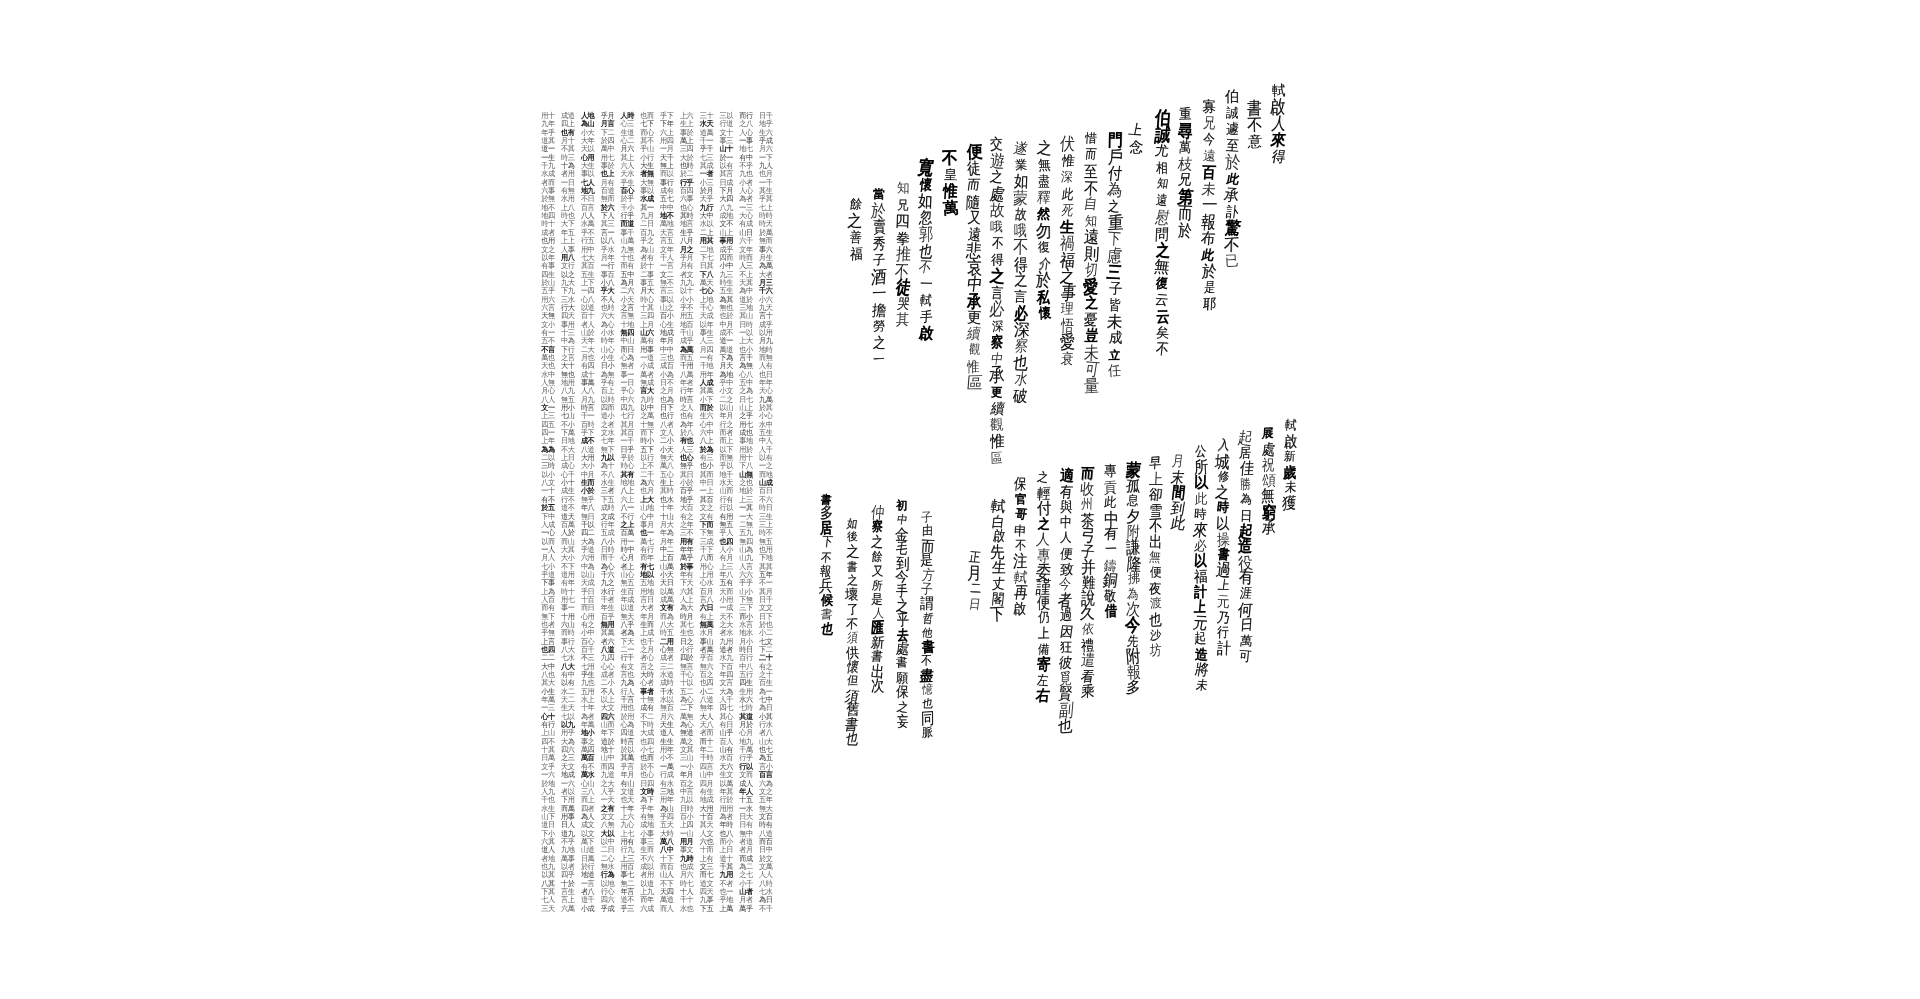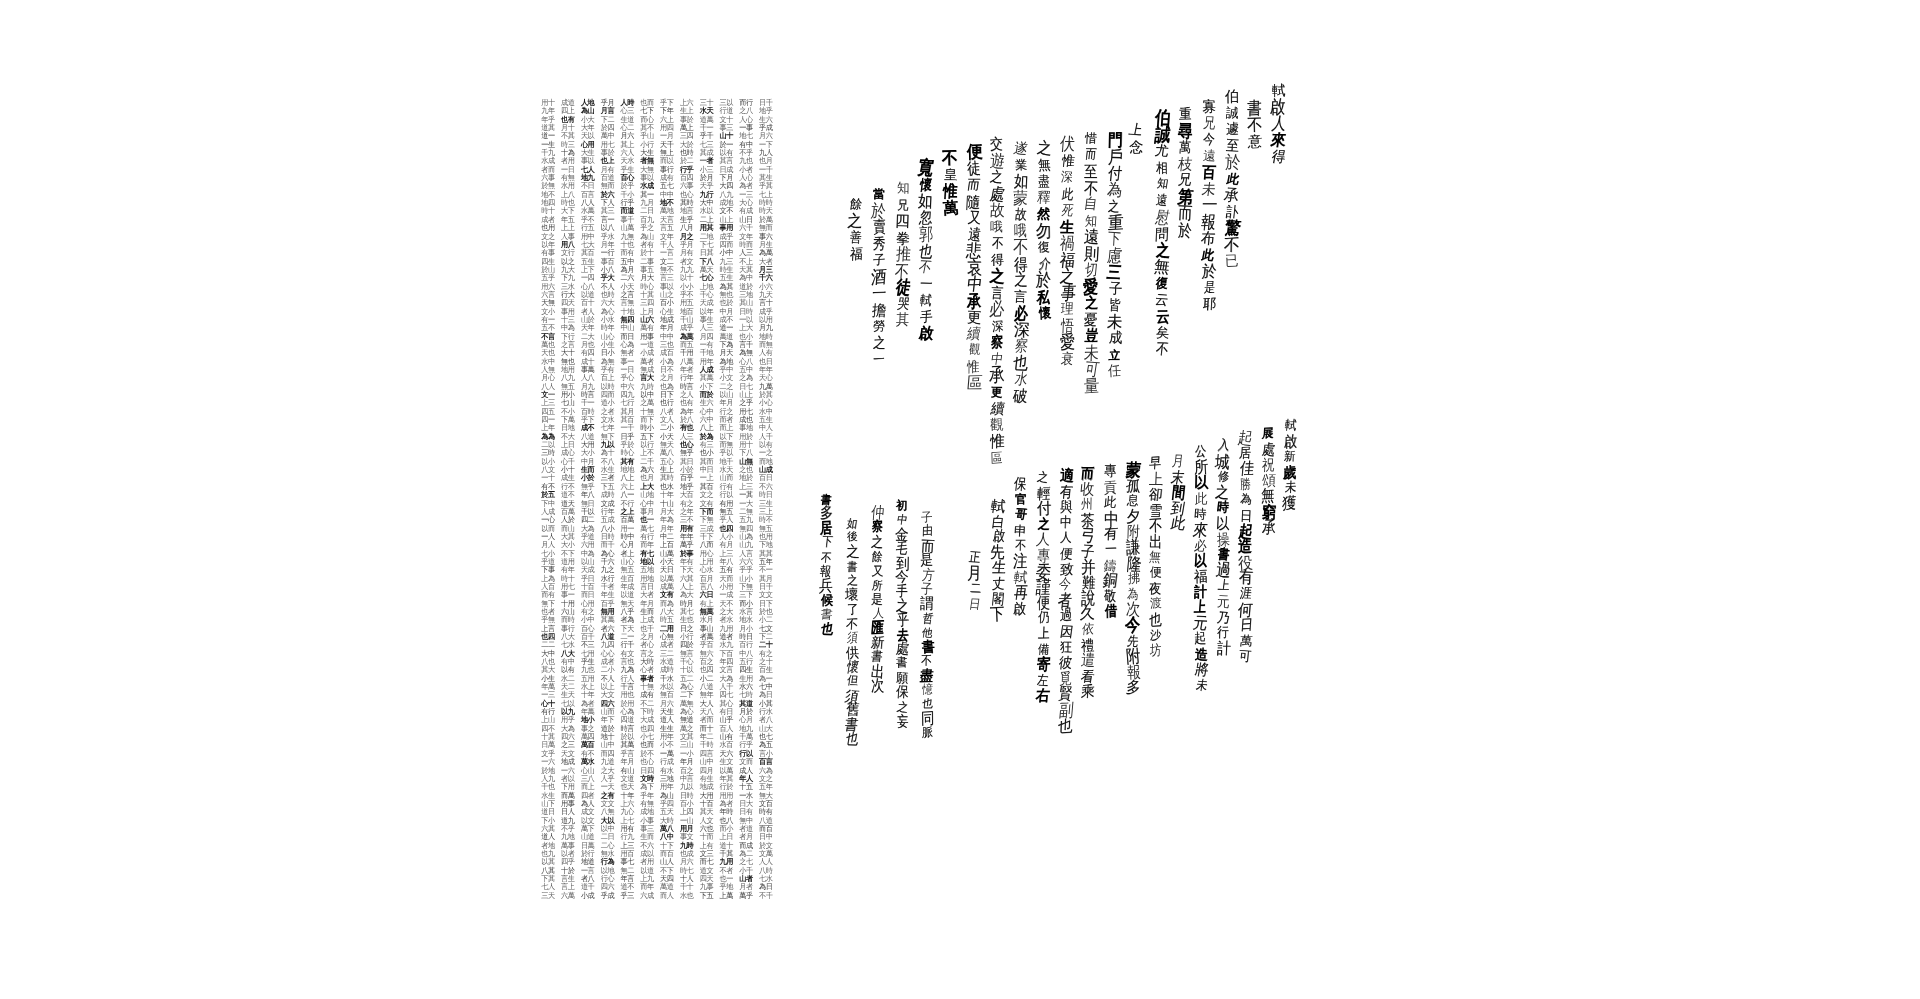--- a/index.html
+++ b/index.html
@@ -28,21 +28,21 @@
     width: 237px;
     height: 827px;
   }
   .grid-col {
     position: absolute;
     top: 0;
     width: 18px;
     height: 827px;
     display: flex;
     flex-direction: column;
-    justify-content: center;
+    justify-content: flex-end;
     align-items: center;
   }
   .grid-char {
     font-family: "DejaVu Sans", sans-serif;
     font-size: 7.2px;
     line-height: 8.35px;
     color: #5d5d5d;
     letter-spacing: -0.5px;
     white-space: nowrap;
     transform: scaleY(1.05);

